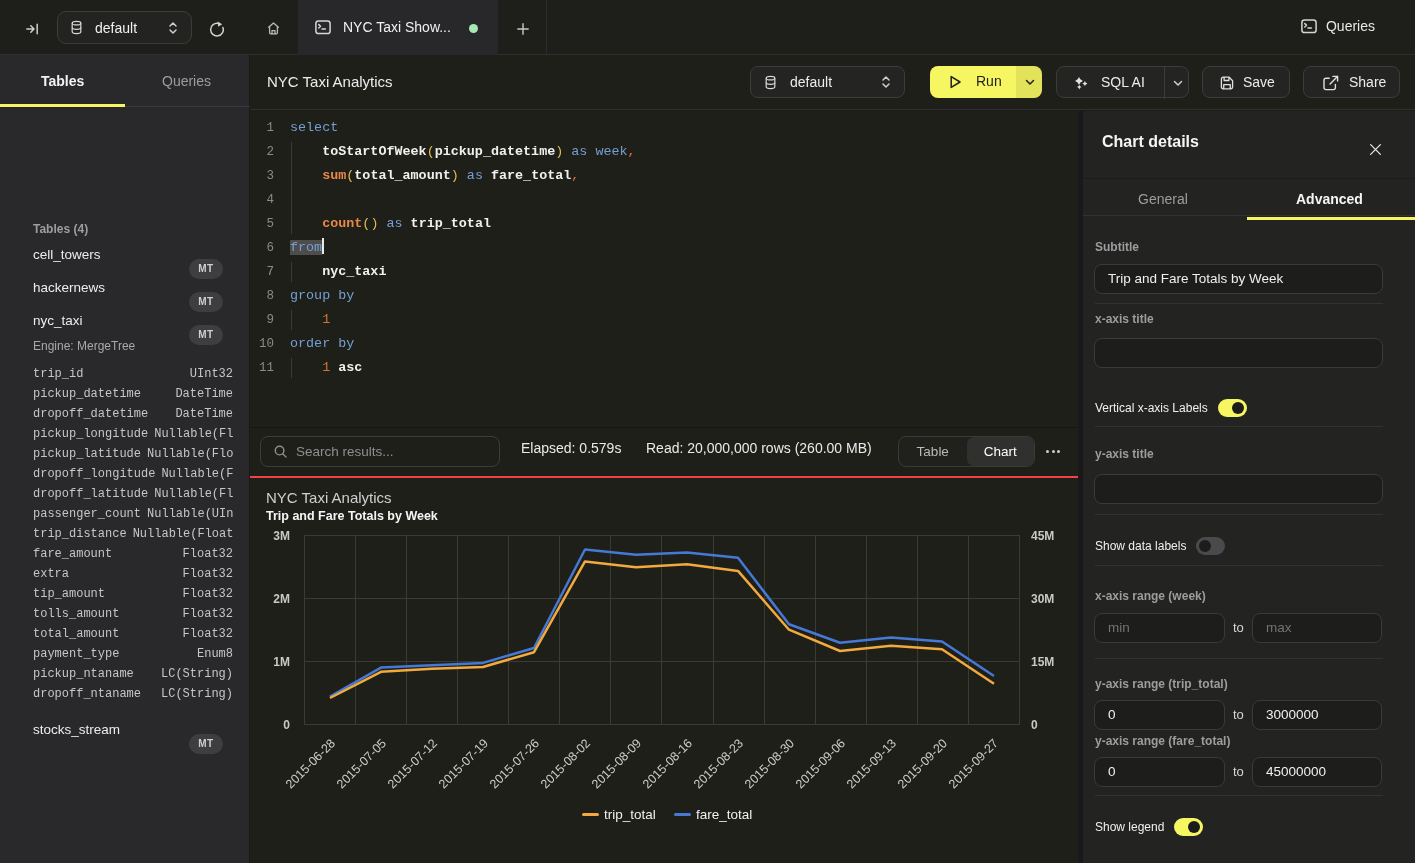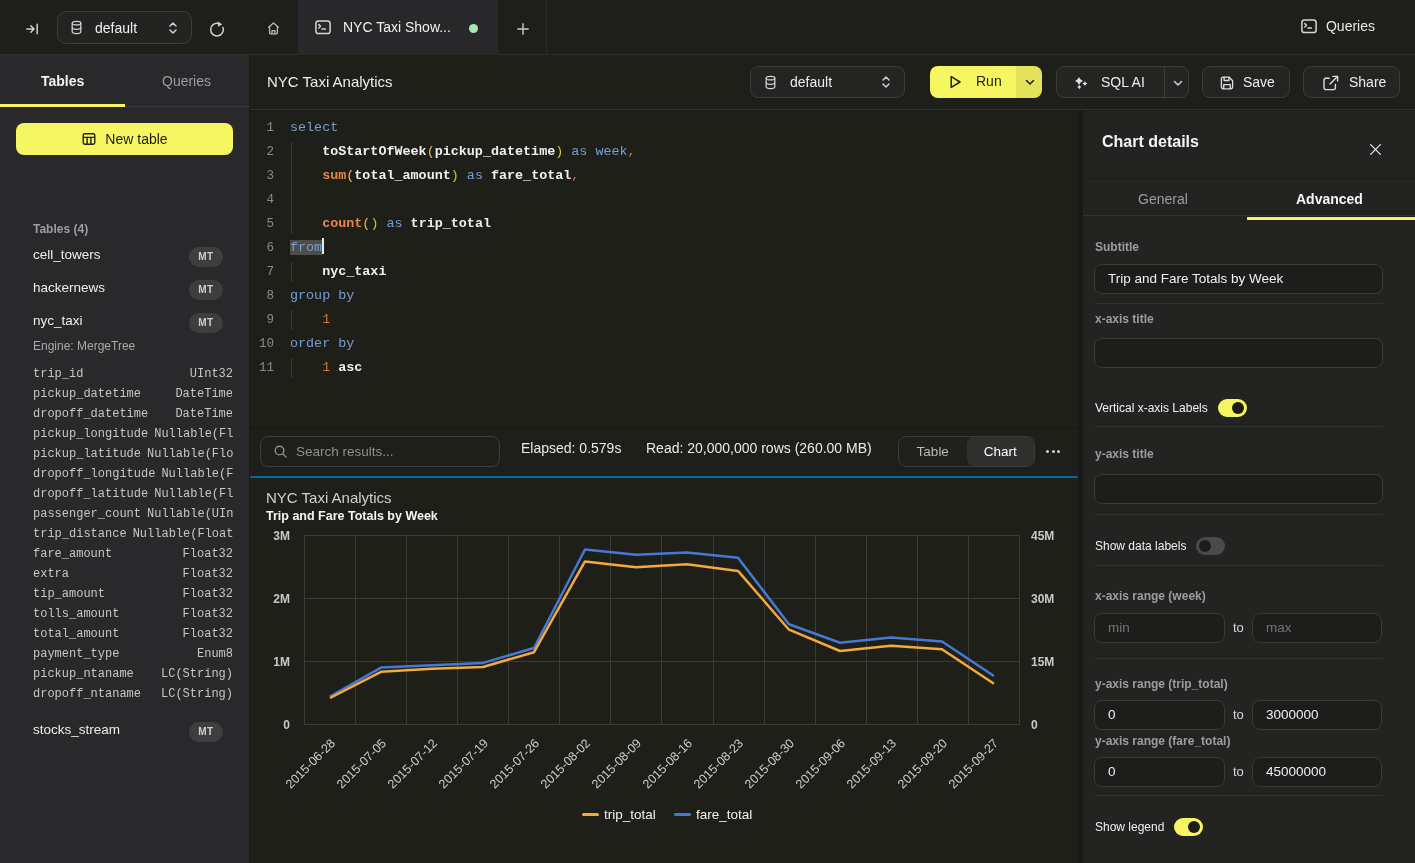--- a/index.html
+++ b/index.html
@@ -18,21 +18,21 @@
   #sidebar { left:0; top:55px; width:250px; height:808px; background:#29292b; border-right:1px solid #19191b; }
   #side-tabs { position:absolute; left:0; top:0; width:250px; height:52px; border-bottom:1px solid #39393b; }
   #side-tabs .t1 { position:absolute; left:41px; top:18px; font-size:14px; font-weight:700; color:#f2f2f2; }
   #side-tabs .t2 { position:absolute; left:162px; top:18px; font-size:14px; color:#9d9da0; }
   #side-underline { position:absolute; left:0; top:49px; width:125px; height:3px; background:#f5f662; }
   #btn-newtable { position:absolute; left:16px; top:68px; width:217px; height:32px; background:#f5f662; border-radius:8px; color:#1c1c1a; font-size:14px; font-weight:500; display:flex; align-items:center; justify-content:center; gap:8px;}
   #search-res { position:absolute; left:16px; top:116px; width:217px; height:32px; border:1px solid #424244; border-radius:8px; display:flex; align-items:center; gap:8px; padding-left:12px; color:#8f8f92; font-size:13.5px;}
   #tables-count { position:absolute; left:33px; top:167px; font-size:12px; font-weight:700; color:#9d9da0; }
   .tbl-row { position:absolute; left:0; width:250px; height:26px; }
   .tbl-row .nm { position:absolute; left:33px; top:4px; font-size:13.5px; font-weight:500; color:#ededed; }
-  .tbl-row .mt { position:absolute; right:27px; top:4px; width:34px; height:20px; background:#3e3e40; border-radius:10px; color:#cfcfcf; font-size:10px; font-weight:600; text-align:center; line-height:20px; letter-spacing:0.5px;}
+  .tbl-row .mt { position:absolute; right:27px; top:16px; width:34px; height:20px; background:#3e3e40; border-radius:10px; color:#cfcfcf; font-size:10px; font-weight:600; text-align:center; line-height:20px; letter-spacing:0.5px;}
   #engine { position:absolute; left:33px; top:284px; font-size:12px; color:#a8a8aa; }
   .col-row { position:absolute; left:33px; width:200px; height:20px; display:flex; font-family:"Liberation Mono", monospace; font-size:12px; color:#c6c6c6; }
   .col-row .cn { white-space:nowrap; }
   .col-row .ct { flex:1; text-align:right; white-space:nowrap; overflow:hidden; margin-left:6px; }
 
   
   #toolbar { left:250px; top:55px; width:1165px; height:55px; background:#1e1f19; border-bottom:1px solid #30302e; }
   #qtitle { position:absolute; left:17px; top:18px; font-size:15px; color:#ececec; }
   .btn { position:absolute; top:11px; height:32px; border:1px solid #3c3c3a; border-radius:8px; background:#242422; display:flex; align-items:center; justify-content:center; color:#ececec; font-size:14px; font-weight:500; }
   #sel-default-mid { left:500px; width:155px; background:#242422; }
@@ -46,21 +46,21 @@
   .cl { position:absolute; height:24px; line-height:24px; white-space:pre; }
   .gut { position:absolute; left:0; width:24px; text-align:right; color:#8a8a8a; height:24px; line-height:24px; font-size:12.5px;}
   .kw { color:#759fd4; }
   .fn { color:#e7874a; font-weight:700; }
   .pr { color:#e2bd55; }
   .cm { color:#dd7046; }
   .id { color:#f0f0f0; font-weight:700; }
   .nu { color:#d2752c; }
 
   
-  #results { left:250px; top:427px; width:828px; height:51px; background:#1e1f19; border-top:1px solid #161614; border-bottom:2px solid #0369a1; }
+  #results { left:250px; top:427px; width:828px; height:51px; background:#1e1f19; border-top:1px solid #161614; border-bottom:2px solid #ef4444; }
   #search-results { position:absolute; left:10px; top:8px; width:240px; height:31px; border:1px solid #3c3c3a; border-radius:8px; display:flex; align-items:center; gap:8px; padding-left:12px; color:#8f8f92; font-size:13.5px; background:#1e1f19;}
   #elapsed { position:absolute; left:271px; top:12px; font-size:14px; color:#eaeaea; }
   #readrows { position:absolute; left:396px; top:12px; font-size:14px; color:#eaeaea; }
   #seg { position:absolute; left:648px; top:8px; width:137px; height:31px; border:1px solid #3a3a38; border-radius:8px; background:#20201c; display:flex; overflow:hidden;}
   #seg .sa { flex:1; display:flex; align-items:center; justify-content:center; color:#b9b9b9; font-size:13.5px;}
   #seg .sb { flex:1; display:flex; align-items:center; justify-content:center; background:#30302e; color:#fff; font-size:13.5px; border-radius:7px;}
   #dots { position:absolute; left:796px; top:22px; display:flex; gap:2.5px;}
   #dots i { width:3px; height:3px; border-radius:50%; background:#cfcfcf; }
 
   
@@ -135,24 +135,20 @@
     </svg>
   <span>Queries</span>
 </div>
 
 <div id="sidebar" class="abs">
   <div id="side-tabs">
       <span class="t1">Tables</span>
       <span class="t2">Queries</span>
     </div>
   <div id="side-underline"></div>
-  <div id="btn-newtable"><svg width="16" height="16" viewBox="0 0 16 16" fill="none" stroke="#222220" stroke-width="1.4" stroke-linejoin="round">
-        <rect x="2.2" y="2.8" width="11.6" height="10.4" rx="1.6"></rect>
-        <path d="M2.2 6.4h11.6M6.1 6.4v6.8M9.9 6.4v6.8"></path>
-      </svg>New table</div>
   <div id="tables-count">Tables (4)</div>
   <div class="tbl-row" style="top:188px">
       <span class="nm">cell_towers</span>
       <span class="mt">MT</span>
     </div>
   <div class="tbl-row" style="top:221px">
       <span class="nm">hackernews</span>
       <span class="mt">MT</span>
     </div>
   <div class="tbl-row" style="top:254px">

